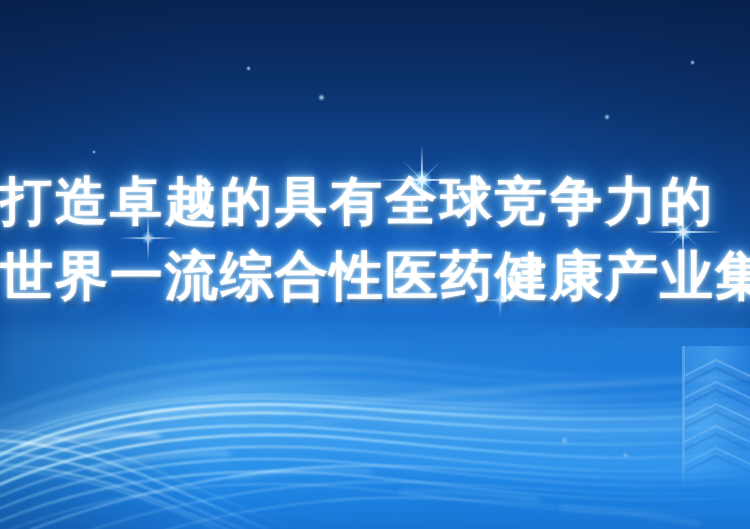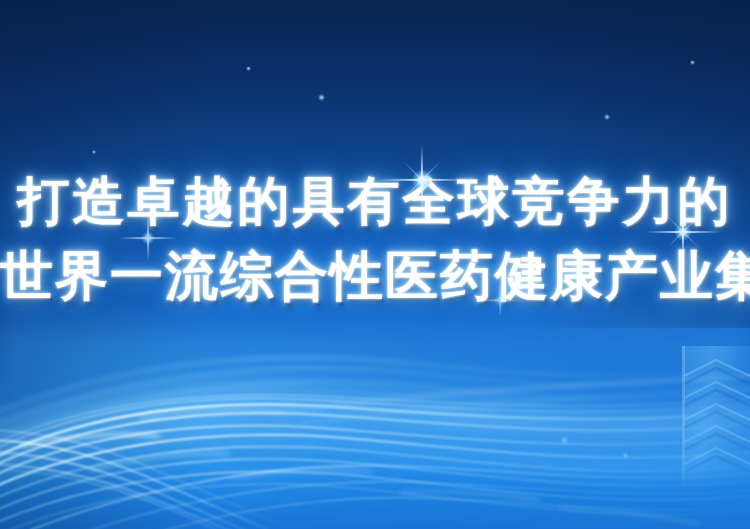--- a/index.html
+++ b/index.html
@@ -145,21 +145,20 @@
     background: radial-gradient(circle, rgba(225,245,255,0.85) 0%, rgba(160,215,255,0.35) 45%, rgba(120,190,255,0) 80%);
     pointer-events: none;
   }
 
   
   .headline {
     position: absolute;
     left: 0;
     top: 168px;
     width: 750px;
-    text-align: center;
     pointer-events: none;
   }
   .hl-line {
     display: block;
     color: #ffffff;
     font-family: "DejaVu Serif", "Liberation Serif", serif;
     font-weight: 700;
     white-space: nowrap;
     text-shadow:
        0 0 3px rgba(255,255,255,0.95),

